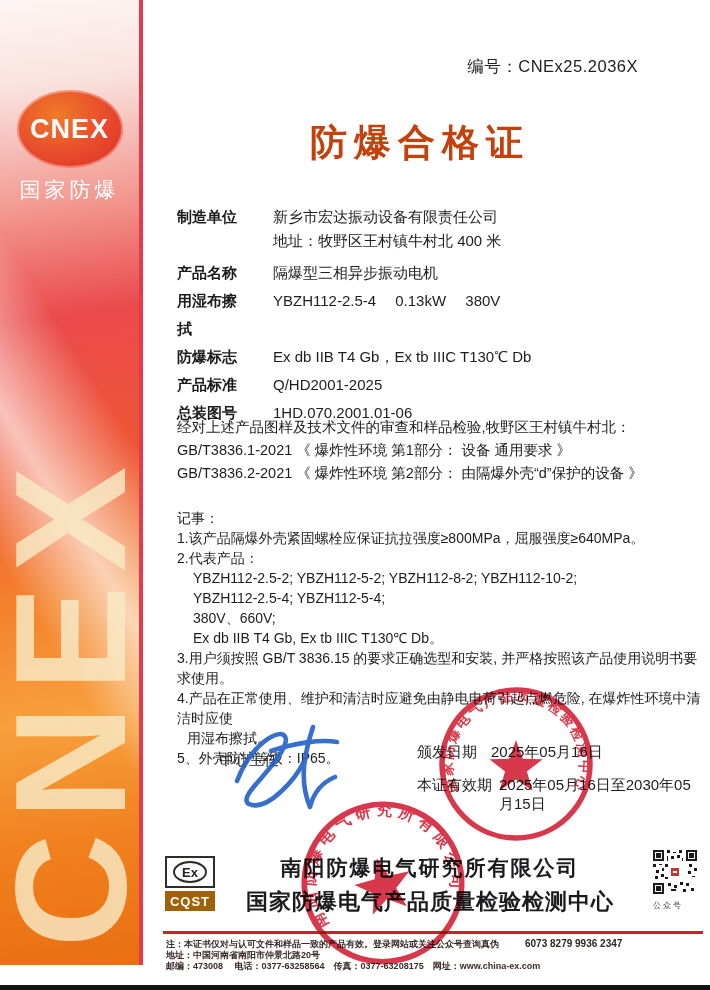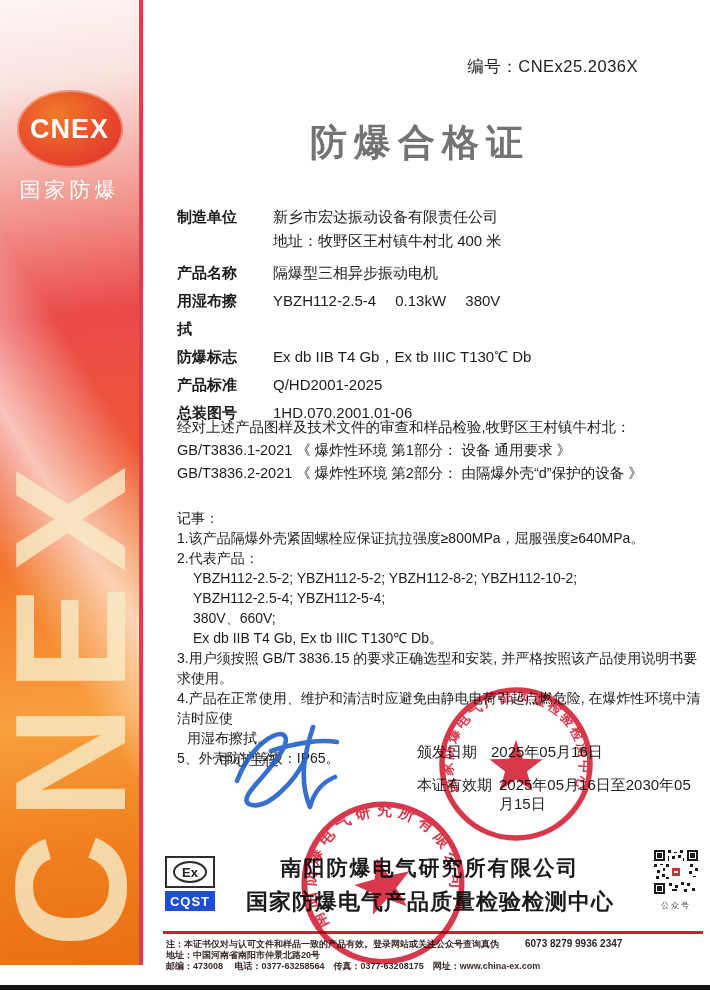--- a/index.html
+++ b/index.html
@@ -22,21 +22,21 @@
     box-shadow:0 0 0 2px rgba(255,255,255,0.35) inset; }
   .cnex-oval span { color:#ffffff; font-weight:800; font-size:27px; letter-spacing:1px; }
   .cnex-caption { margin-top:8px; color:#ffffff; font-size:21px; letter-spacing:4px; font-weight:500; }
   .cnex-watermark { position:absolute; left:50%; top:700px; transform:translate(-50%,-50%) rotate(-90deg);
     font-size:158px; font-weight:800; letter-spacing:14px; white-space:nowrap;
     color:#f8ebc6; opacity:0.82; z-index:2; }
 
   
   .cert-no { position:absolute; top:56px; right:72px; font-size:16.5px; letter-spacing:0.5px; color:#222; }
   .doc-title { position:absolute; top:118px; left:165px; width:510px; text-align:center;
-    font-size:37px; font-weight:800; letter-spacing:7px; color:#737373; }
+    font-size:37px; font-weight:800; letter-spacing:7px; color:#c2410c; }
 
   
   .fields { position:absolute; left:177px; top:205px; width:520px; }
   .f-row { display:flex; font-size:15px; line-height:28px; }
   .f-row.first { line-height:24px; margin-bottom:6px; }
   .f-label { width:66px; font-weight:700; flex-shrink:0; color:#1b1b1d; }
   .f-value { margin-left:30px; }
 
   
   .standards { position:absolute; left:177px; top:416px; width:525px; font-size:14.5px; line-height:23px; }
@@ -60,26 +60,26 @@
   .stamp1 { left:436px; top:684px; }
   .stamp2 { left:298px; top:798px; transform:rotate(-14deg); }
 
   
   .footer { position:absolute; left:163px; top:850px; width:542px; height:80px; }
   .cqst-logo { position:absolute; left:2px; top:6px; width:50px; }
   .cqst-top { border:2px solid #2d2d2b; background:#fff; height:32px;
     display:flex; align-items:center; justify-content:center; }
   .ex-oval { border:2px solid #2d2d2b; border-radius:50%; padding:0 7px; height:22px;
     display:flex; align-items:center; font-size:13px; font-weight:700; color:#222; }
-  .cqst-bottom { margin-top:3px; background:#1d4ed8; color:#fff; text-align:center;
+  .cqst-bottom { margin-top:3px; background:#a16207; color:#fff; text-align:center;
     font-size:13px; font-weight:700; letter-spacing:1px; padding:3px 0 2px; }
   .companies { position:absolute; left:58px; top:4px; width:418px; text-align:center; color:#1b1b1d; }
   .company1 { font-size:21px; font-weight:800; letter-spacing:2px; }
   .company2 { font-size:22px; font-weight:800; letter-spacing:1px; margin-top:5px; }
-  .qr-block { position:absolute; right:6px; top:0; width:46px; text-align:center; }
+  .qr-block { position:absolute; right:6px; top:0; width:46px; }
   .qr-caption { font-size:8px; letter-spacing:2px; color:#444; margin-top:2px; }
 
   .red-separator { position:absolute; left:163px; top:931px; width:540px; height:2.5px; background:#cf1f2e; }
 
   .small-notes { position:absolute; left:166px; top:938px; width:540px;
     font-size:9px; line-height:11px; color:#3a2b28; font-weight:600; }
   .small-notes .code { font-weight:700; font-size:10px; margin-left:26px; color:#2e2523; }
   .bottom-bar { position:absolute; left:0; bottom:0; width:710px; height:5px; background:#151515; }
 </style>
 </head>

